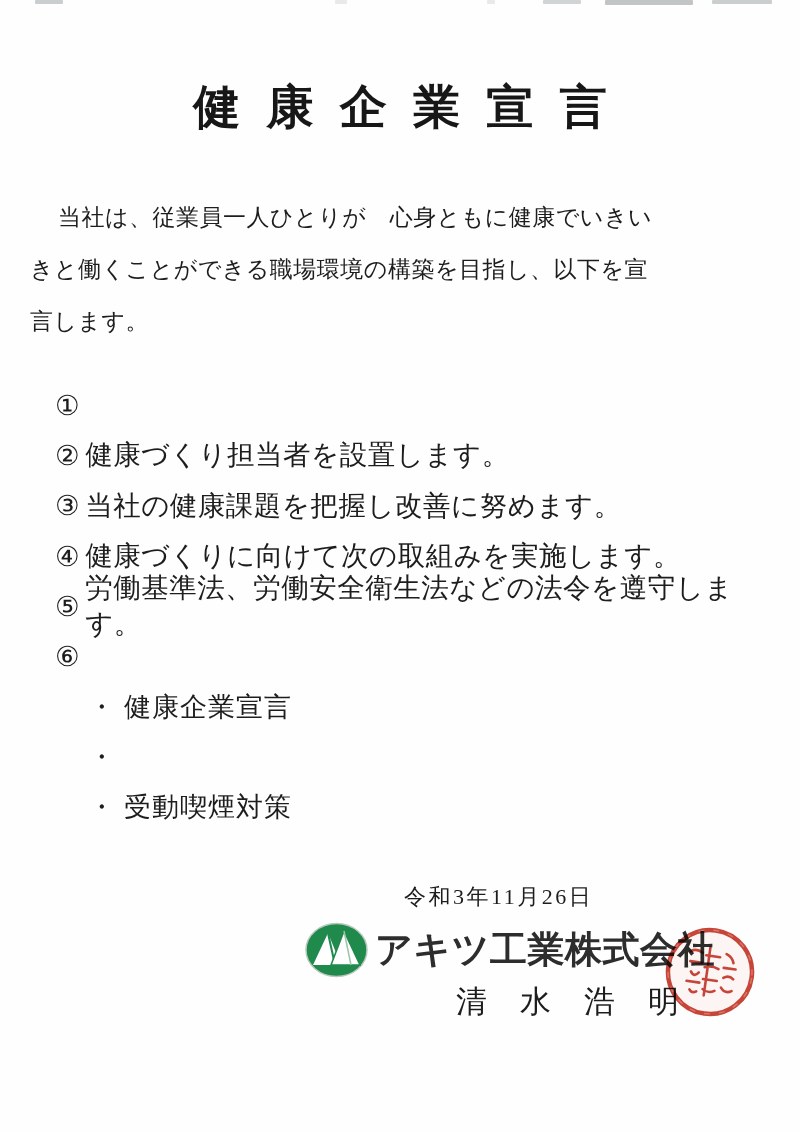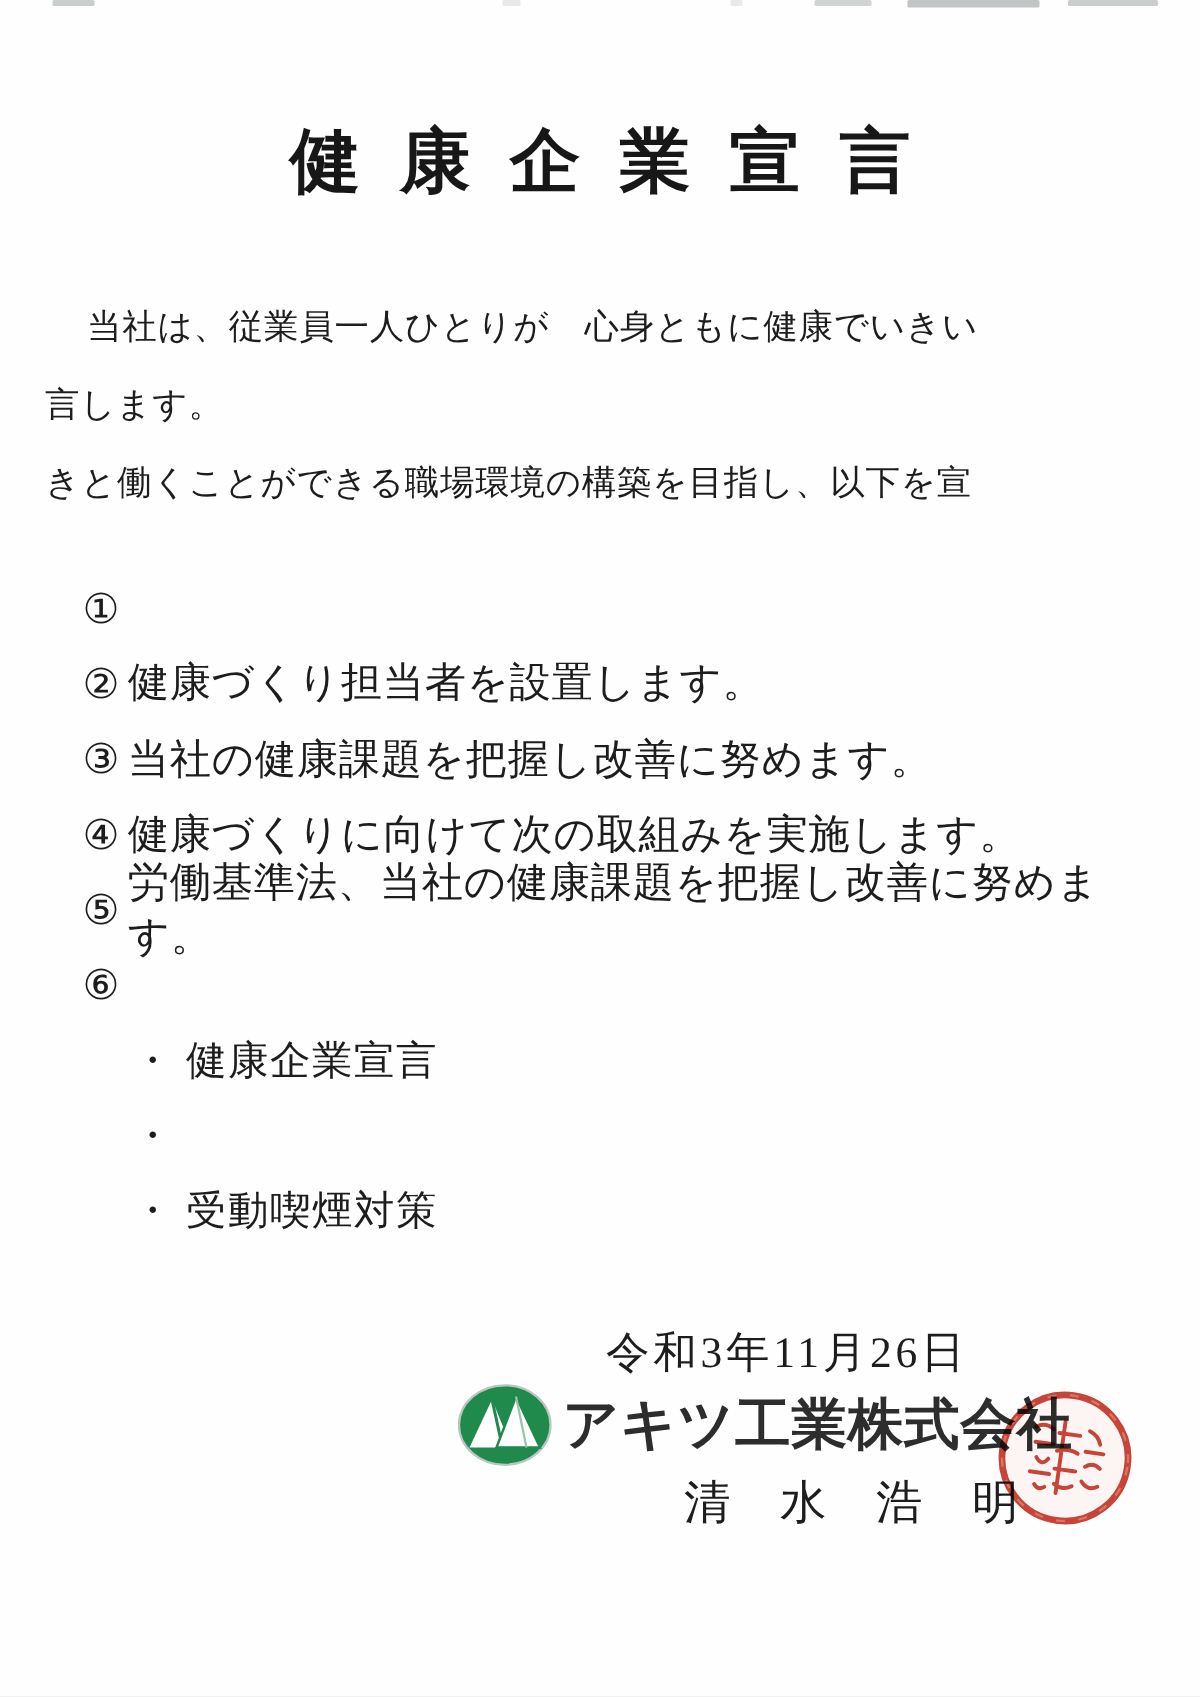--- a/index.html
+++ b/index.html
@@ -30,21 +30,21 @@
   .intro .line1{text-indent:28px;}
 
   .list{position:absolute;top:380px;left:55px;width:730px;}
   .list-row{height:50.3px;display:flex;align-items:center;font-size:27.5px;letter-spacing:.5px;}
   .list-row .num{margin-right:5px;}
 
   .subs{position:absolute;top:682px;left:88px;width:500px;}
   .sub-row{height:50px;display:flex;align-items:center;font-size:27px;letter-spacing:1px;}
   .sub-row .bullet{margin-right:8px;}
 
-  .date{position:absolute;top:882px;left:404px;font-size:29px;letter-spacing:2.5px;}
+  .date{position:absolute;top:882px;left:404px;font-size:22px;letter-spacing:2.5px;}
 
   .company{position:absolute;top:922px;left:305px;display:flex;align-items:center;}
   .logo{width:63px;height:56px;margin-right:7px;flex:0 0 auto;}
   .company-name{
     font-family:"Liberation Sans","DejaVu Sans",sans-serif;
     font-weight:700;font-size:37px;color:#2c2d2c;letter-spacing:.5px;white-space:nowrap;
   }
   .signer{position:absolute;top:981px;left:456px;font-size:31px;letter-spacing:33px;white-space:nowrap;}
 
   .seal{position:absolute;top:924px;left:662px;width:96px;height:96px;mix-blend-mode:multiply;opacity:.92;}
@@ -58,43 +58,43 @@
   <div class="artifact a2"></div>
   <div class="artifact a3"></div>
   <div class="artifact a4"></div>
   <div class="artifact a5"></div>
   <div class="artifact a6"></div>
 
   <div class="title">健康企業宣言</div>
 
   <div class="intro">
     <div class="line1">当社は、従業員一人ひとりが　心身ともに健康でいきい</div>
+    <div>きと働くことができる職場環境の構築を目指し、以下を宣</div>
     <div>言します。</div>
-    <div>きと働くことができる職場環境の構築を目指し、以下を宣</div>
   </div>
 
   <div class="list">
     <div class="list-row">
       <span class="num">①</span>
     </div>
     <div class="list-row">
       <span class="num">②</span>
       <span>健康づくり担当者を設置します。</span>
     </div>
     <div class="list-row">
       <span class="num">③</span>
       <span>当社の健康課題を把握し改善に努めます。</span>
     </div>
     <div class="list-row">
       <span class="num">④</span>
       <span>健康づくりに向けて次の取組みを実施します。</span>
     </div>
     <div class="list-row">
       <span class="num">⑤</span>
-      <span>労働基準法、当社の健康課題を把握し改善に努めます。</span>
+      <span>労働基準法、労働安全衛生法などの法令を遵守します。</span>
     </div>
     <div class="list-row">
       <span class="num">⑥</span>
     </div>
   </div>
 
   <div class="subs">
     <div class="sub-row">
       <span class="bullet">・</span>
       <span>健康企業宣言</span>

